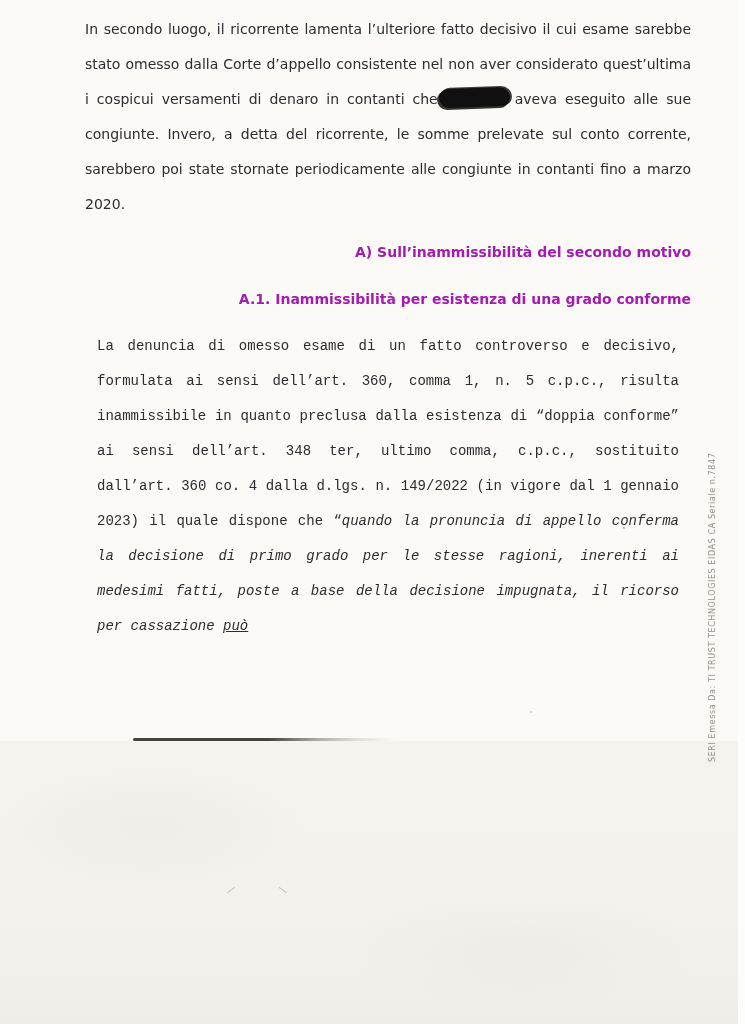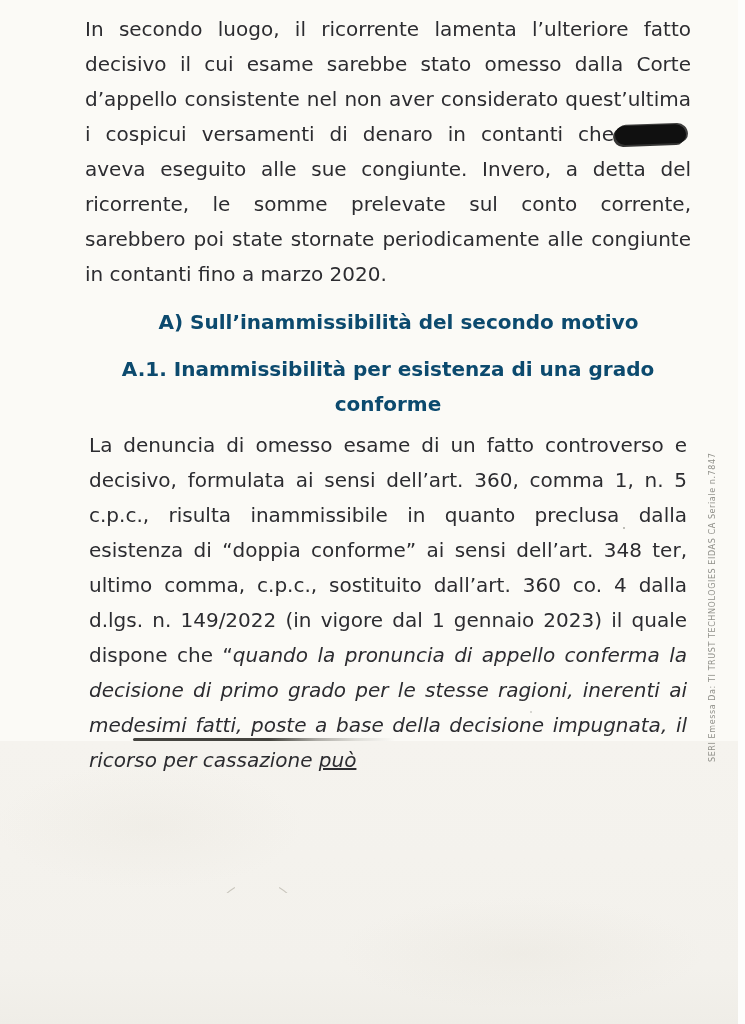--- a/index.html
+++ b/index.html
@@ -30,33 +30,33 @@
     position: absolute;
     right: 0; top: 0;
     width: 7px; height: 1024px;
     background: #fdfdfc;
   }
   .text-block {
     position: absolute;
     left: 85px; top: 12px;
     width: 606px;
     color: #2c2c30;
-    font-size: 20px;
+    font-size: 14px;
     line-height: 35px;
     text-align: justify;
   }
   .para { margin: 0 0 13px 0; }
   .heading {
     font-weight: bold;
-    color: #0c4a6e;
-    text-align: center;
+    color: #a21caf;
+    text-align: right;
   }
   .heading-a { margin: 0 0 12px 0; text-indent: 21px; }
   .heading-a1 { margin: 0 0 6px 0; }
-  .p3 { margin: 4px; }
+  .p3 { margin: 12px; font-family: Liberation Mono, monospace; }
   .italic { font-style: italic; }
   .underlined { text-decoration: underline; }
   .redaction {
     display: inline-block;
     width: 71px;
     height: 19px;
     background: #101010;
     border-radius: 10px 12px 9px 11px;
     transform: rotate(-2deg);
     vertical-align: -3px;

